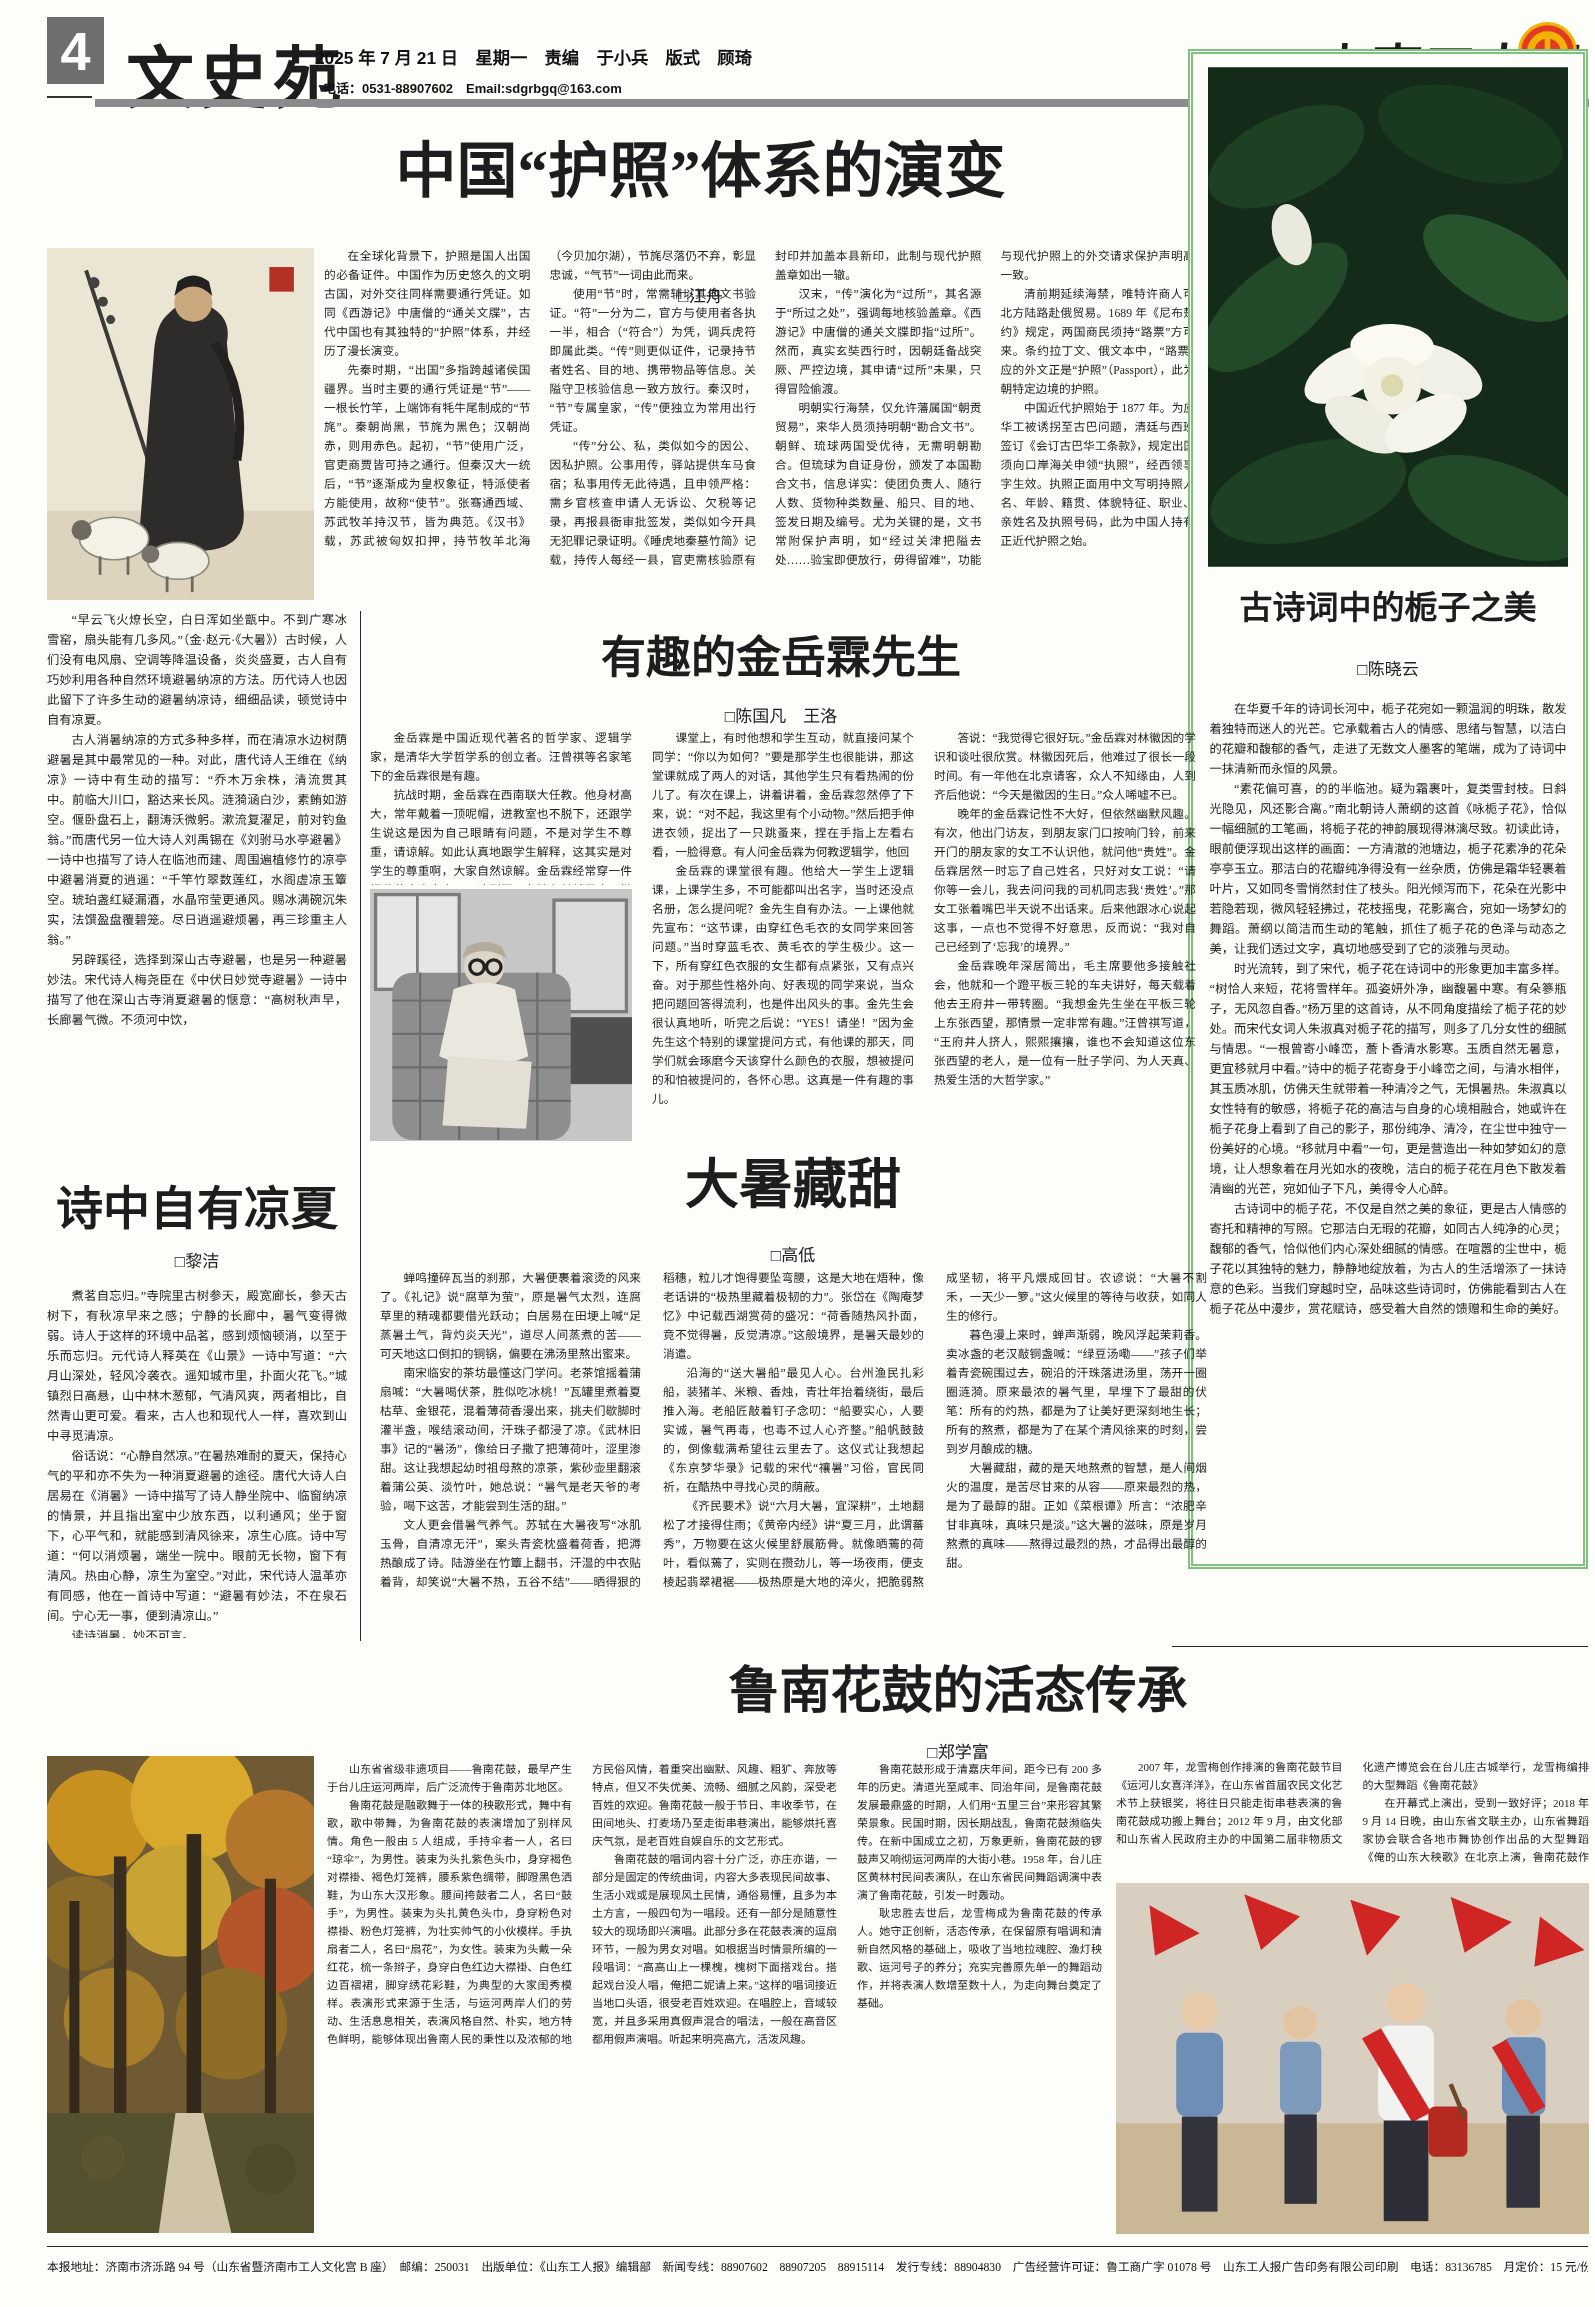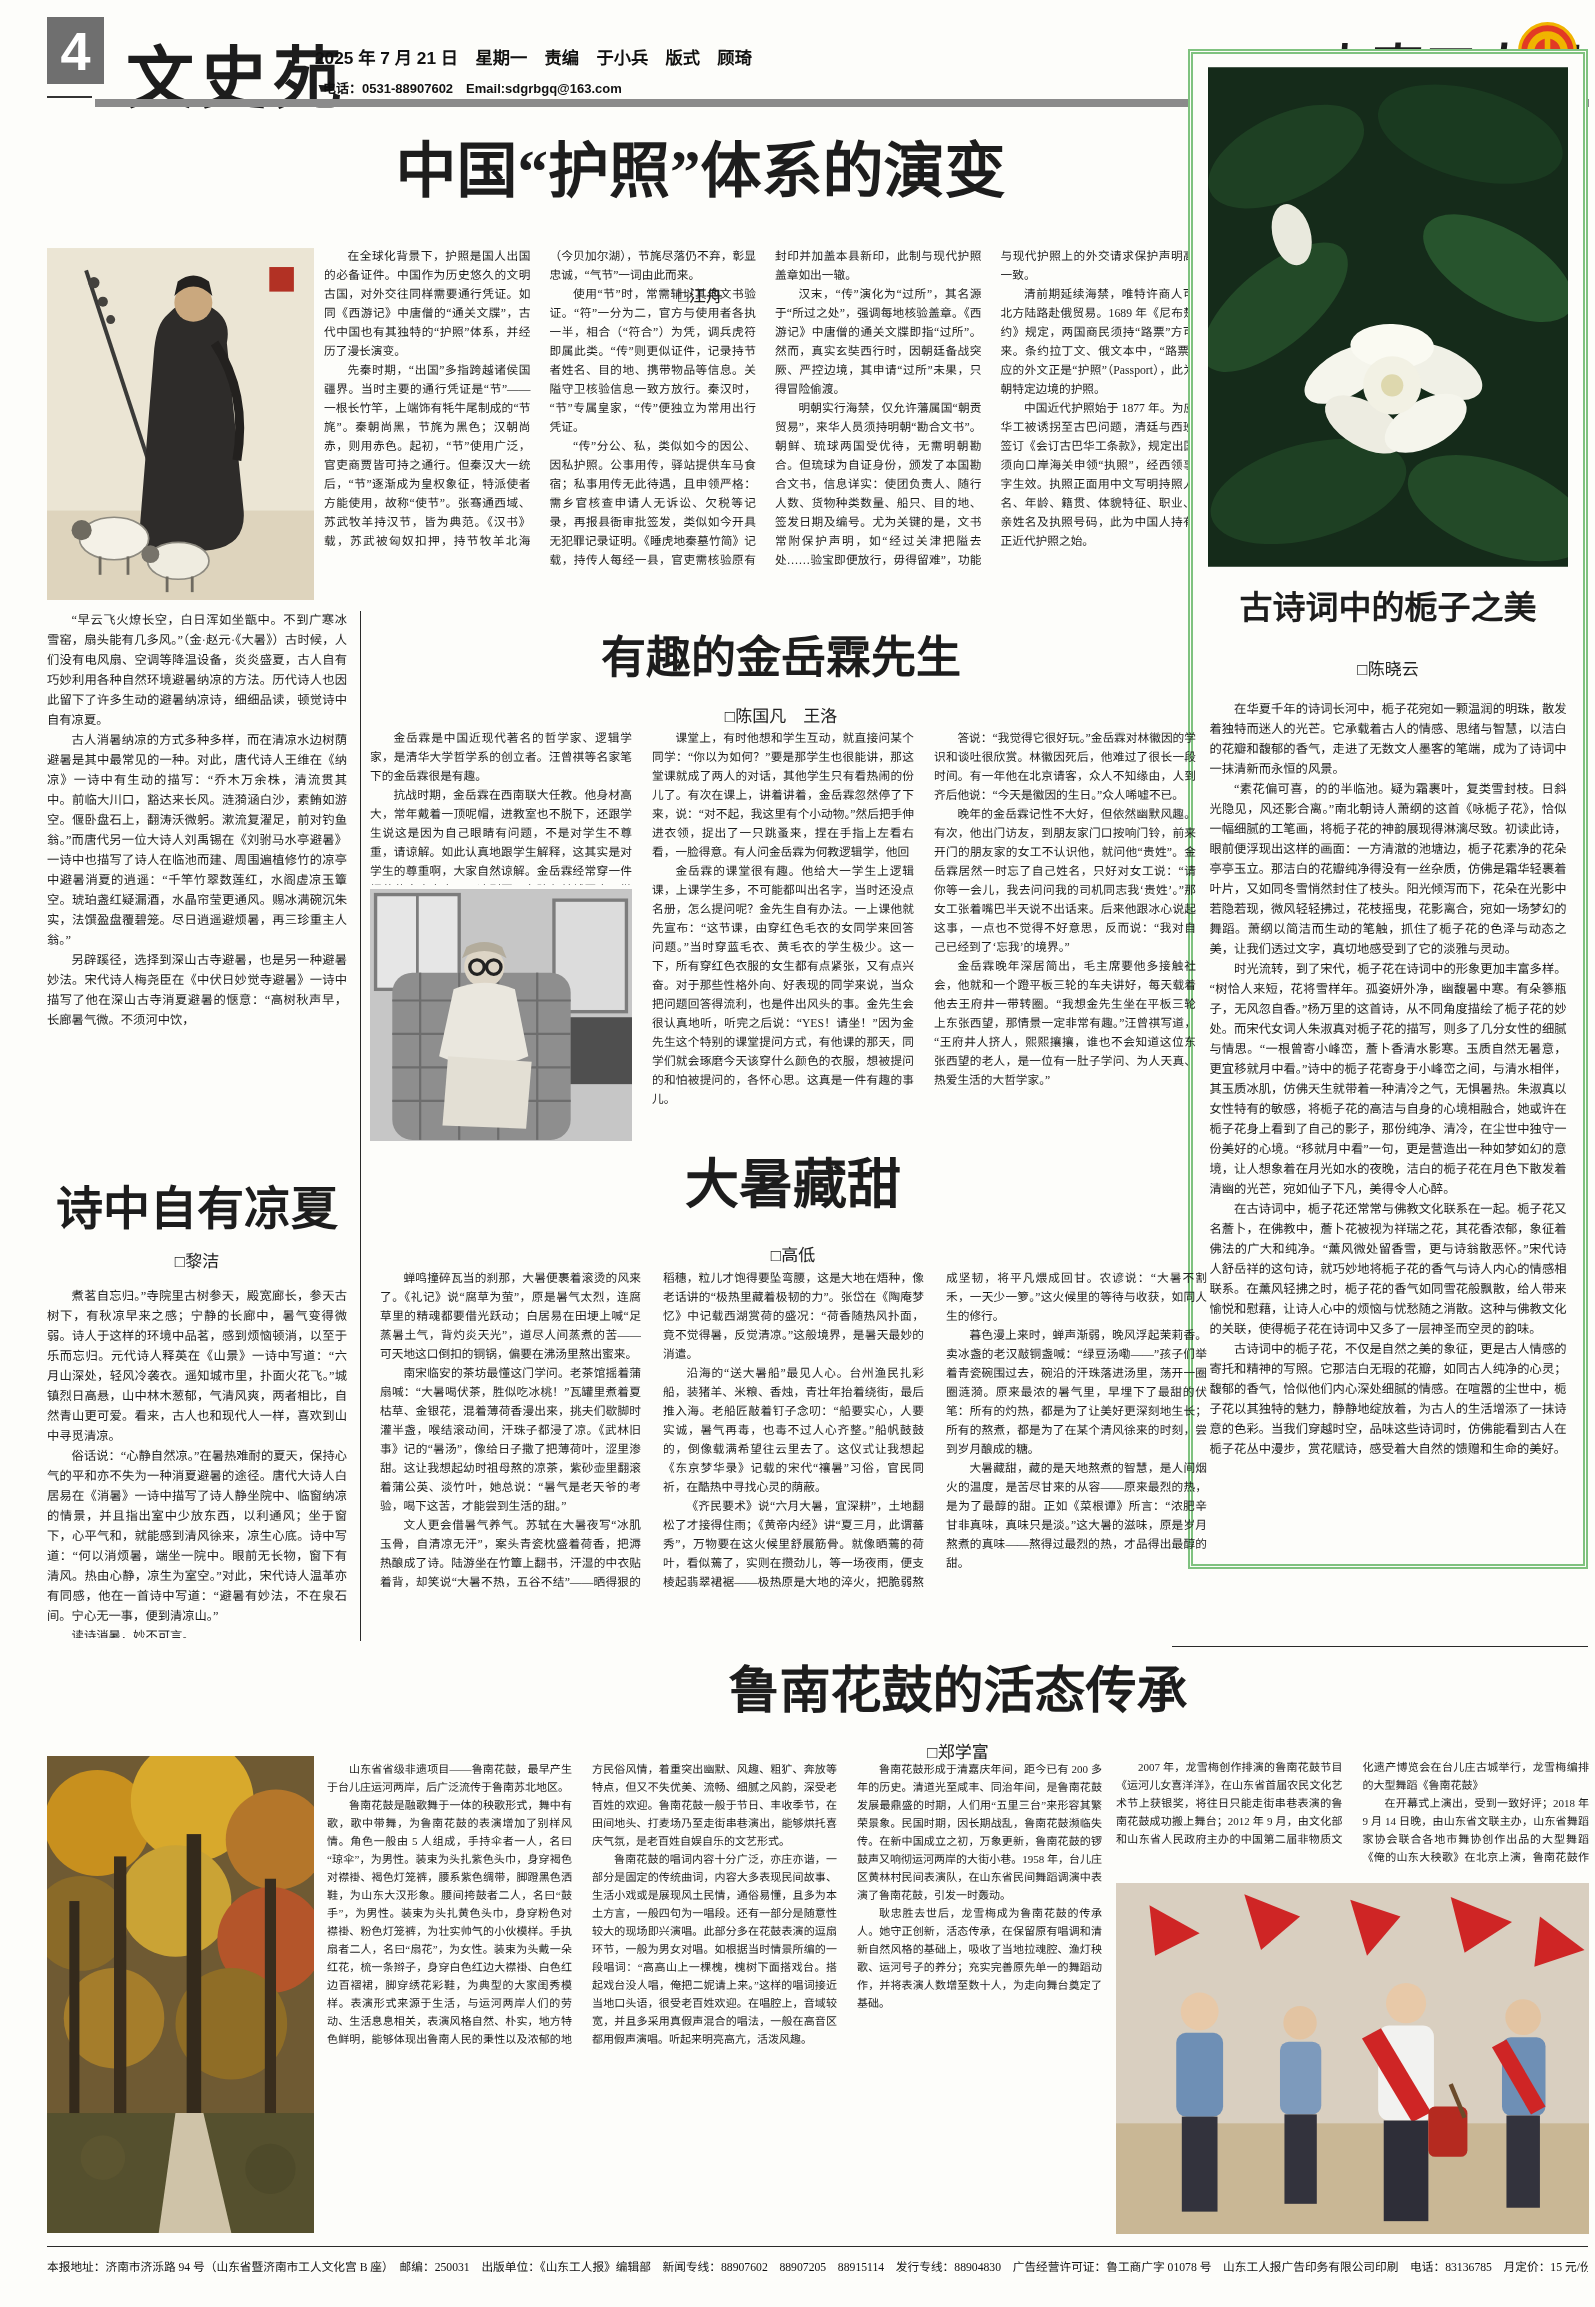--- a/index.html
+++ b/index.html
@@ -155,21 +155,20 @@
         </g>
         <ellipse cx="150" cy="300" rx="34" ry="56" fill="#e9e9dd" transform="rotate(-15 150 300)"></ellipse>
       </svg>
     </div>
     <div class="hl gard-title">古诗词中的栀子之美</div>
     <div class="byline gard-byline">□陈晓云</div>
     <div class="body-text gard-body">
       <p>在华夏千年的诗词长河中，栀子花宛如一颗温润的明珠，散发着独特而迷人的光芒。它承载着古人的情感、思绪与智慧，以洁白的花瓣和馥郁的香气，走进了无数文人墨客的笔端，成为了诗词中一抹清新而永恒的风景。</p>
       <p>“素花偏可喜，的的半临池。疑为霜裹叶，复类雪封枝。日斜光隐见，风还影合离。”南北朝诗人萧纲的这首《咏栀子花》，恰似一幅细腻的工笔画，将栀子花的神韵展现得淋漓尽致。初读此诗，眼前便浮现出这样的画面：一方清澈的池塘边，栀子花素净的花朵亭亭玉立。那洁白的花瓣纯净得没有一丝杂质，仿佛是霜华轻裹着叶片，又如同冬雪悄然封住了枝头。阳光倾泻而下，花朵在光影中若隐若现，微风轻轻拂过，花枝摇曳，花影离合，宛如一场梦幻的舞蹈。萧纲以简洁而生动的笔触，抓住了栀子花的色泽与动态之美，让我们透过文字，真切地感受到了它的淡雅与灵动。</p>
       <p>时光流转，到了宋代，栀子花在诗词中的形象更加丰富多样。“树恰人来短，花将雪样年。孤姿妍外净，幽馥暑中寒。有朵篸瓶子，无风忽自香。”杨万里的这首诗，从不同角度描绘了栀子花的妙处。而宋代女词人朱淑真对栀子花的描写，则多了几分女性的细腻与情思。“一根曾寄小峰峦，薝卜香清水影寒。玉质自然无暑意，更宜移就月中看。”诗中的栀子花寄身于小峰峦之间，与清水相伴，其玉质冰肌，仿佛天生就带着一种清冷之气，无惧暑热。朱淑真以女性特有的敏感，将栀子花的高洁与自身的心境相融合，她或许在栀子花身上看到了自己的影子，那份纯净、清冷，在尘世中独守一份美好的心境。“移就月中看”一句，更是营造出一种如梦如幻的意境，让人想象着在月光如水的夜晚，洁白的栀子花在月色下散发着清幽的光芒，宛如仙子下凡，美得令人心醉。</p>
-      <p>在古诗词中，栀子花还常常与佛教文化联系在一起。栀子花又名薝卜，在佛教中，薝卜花被视为祥瑞之花，其花香浓郁，象征着佛法的广大和纯净。“薰风微处留香雪，更与诗翁散恶怀。”宋代诗人舒岳祥的这句诗，就巧妙地将栀子花的香气与诗人内心的情感相联系。在薰风轻拂之时，栀子花的香气如同雪花般飘散，给人带来愉悦和慰藉，让诗人心中的烦恼与忧愁随之消散。这种与佛教文化的关联，使得栀子花在诗词中又多了一层神圣而空灵的韵味。</p>
       <p>古诗词中的栀子花，不仅是自然之美的象征，更是古人情感的寄托和精神的写照。它那洁白无瑕的花瓣，如同古人纯净的心灵；馥郁的香气，恰似他们内心深处细腻的情感。在喧嚣的尘世中，栀子花以其独特的魅力，静静地绽放着，为古人的生活增添了一抹诗意的色彩。当我们穿越时空，品味这些诗词时，仿佛能看到古人在栀子花丛中漫步，赏花赋诗，感受着大自然的馈赠和生命的美好。</p>
     </div>
   </div>
 
   <div class="cool-wrap">
     <div class="body-text cool-a">
       <p>“早云飞火燎长空，白日浑如坐甑中。不到广寒冰雪窑，扇头能有几多风。”（金·赵元·《大暑》）古时候，人们没有电风扇、空调等降温设备，炎炎盛夏，古人自有巧妙利用各种自然环境避暑纳凉的方法。历代诗人也因此留下了许多生动的避暑纳凉诗，细细品读，顿觉诗中自有凉夏。</p>
       <p>古人消暑纳凉的方式多种多样，而在清凉水边树荫避暑是其中最常见的一种。对此，唐代诗人王维在《纳凉》一诗中有生动的描写：“乔木万余株，清流贯其中。前临大川口，豁达来长风。涟漪涵白沙，素鲔如游空。偃卧盘石上，翻涛沃微躬。漱流复濯足，前对钓鱼翁。”而唐代另一位大诗人刘禹锡在《刘驸马水亭避暑》一诗中也描写了诗人在临池而建、周围遍植修竹的凉亭中避暑消夏的逍遥：“千竿竹翠数莲红，水阁虚凉玉簟空。琥珀盏红疑漏酒，水晶帘莹更通风。赐冰满碗沉朱实，法馔盈盘覆碧笼。尽日逍遥避烦暑，再三珍重主人翁。”</p>
       <p>另辟蹊径，选择到深山古寺避暑，也是另一种避暑妙法。宋代诗人梅尧臣在《中伏日妙觉寺避暑》一诗中描写了他在深山古寺消夏避暑的惬意：“高树秋声早，长廊暑气微。不须河中饮，</p>
     </div>

